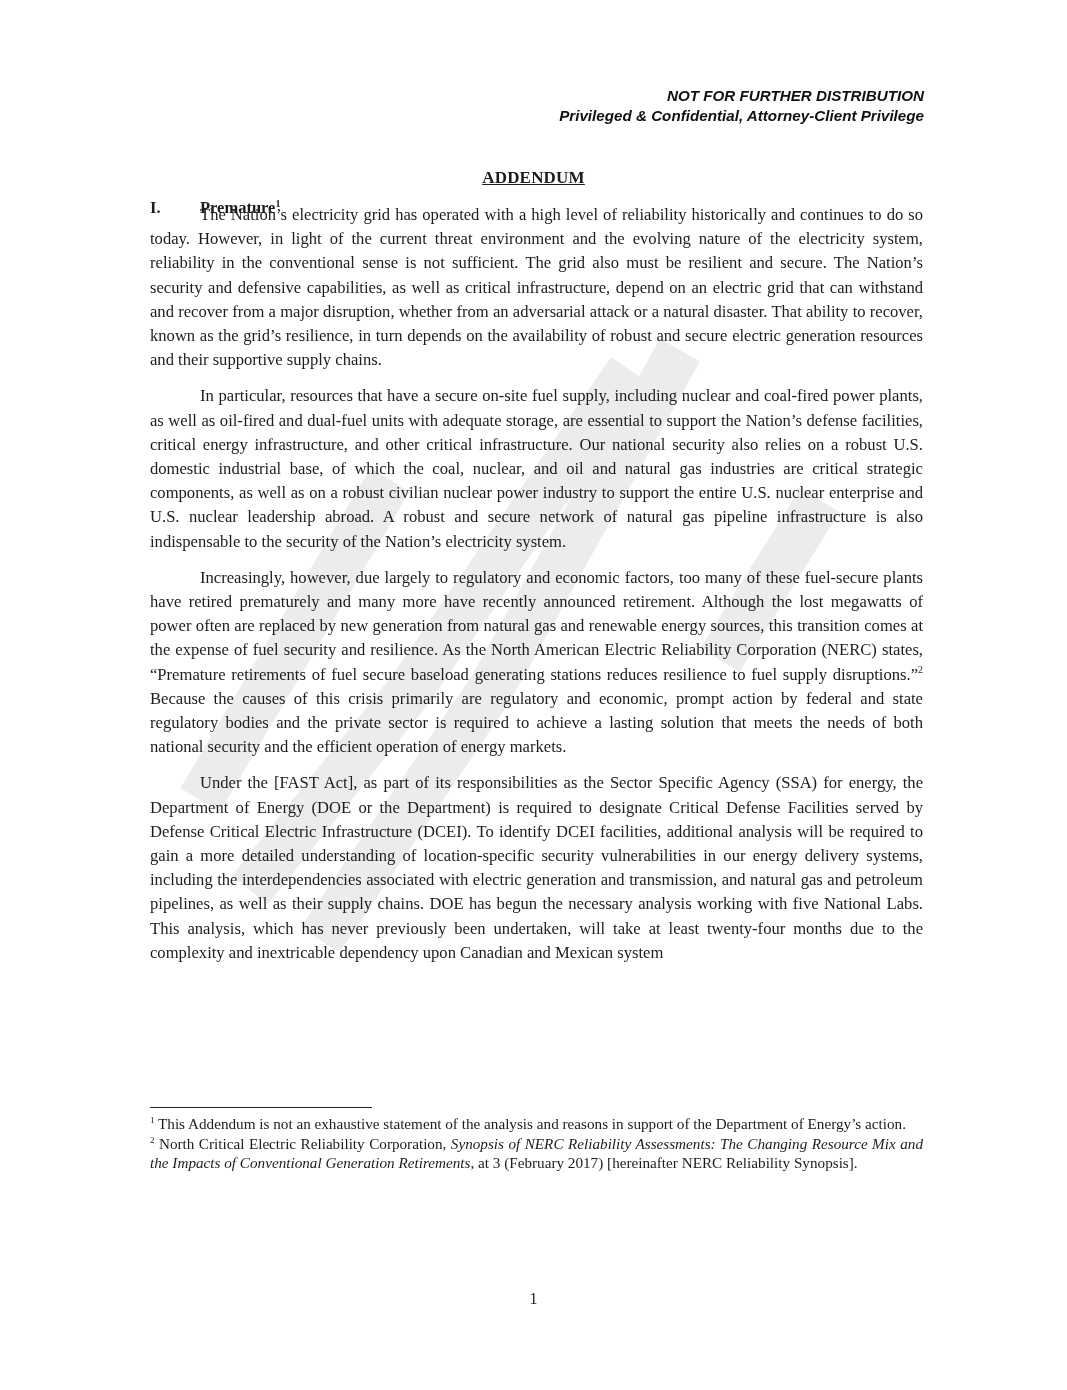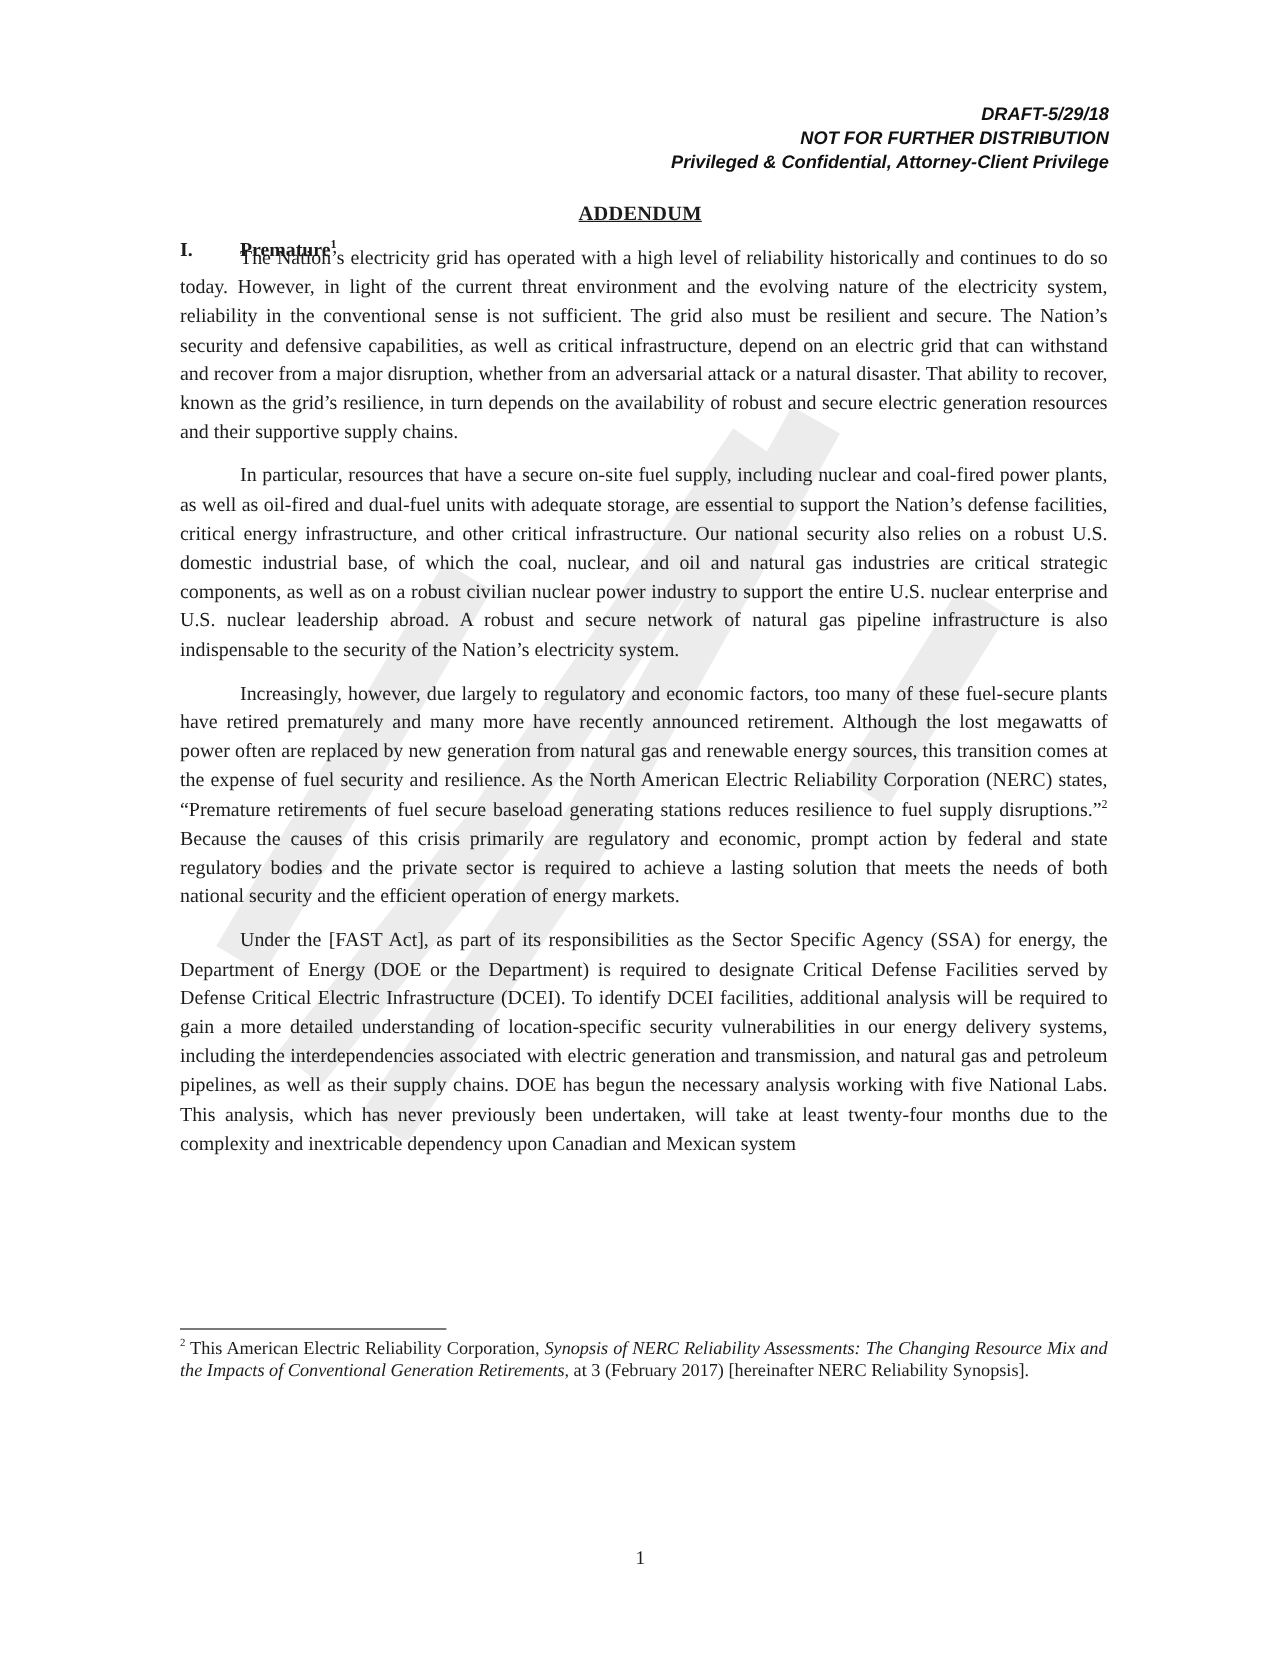--- a/index.html
+++ b/index.html
@@ -53,37 +53,37 @@
 <svg class="watermark" viewBox="0 0 760 620">
   <g fill="none" stroke="#808080" stroke-width="46" stroke-linecap="butt">
     <path d="M520 20 L330 360 L160 610"></path>
     <path d="M470 40 L250 360 L90 560"></path>
     <path d="M660 170 L560 330"></path>
     <path d="M230 150 L40 470"></path>
   </g>
 </svg>
 
 <div class="header-block">
-  <div>DRAFT-5/29/18</div>
   <div>NOT FOR FURTHER DISTRIBUTION</div>
   <div>Privileged &amp; Confidential, Attorney-Client Privilege</div>
 </div>
 
 <div class="title">ADDENDUM</div>
 
 <div class="section-heading">
   <span class="num">I.</span><span>Premature</span><sup>1</sup>
 </div>
 
 <div class="body-text">
   <p>The Nation’s electricity grid has operated with a high level of reliability historically and continues to do so today. However, in light of the current threat environment and the evolving nature of the electricity system, reliability in the conventional sense is not sufficient. The grid also must be resilient and secure. The Nation’s security and defensive capabilities, as well as critical infrastructure, depend on an electric grid that can withstand and recover from a major disruption, whether from an adversarial attack or a natural disaster.  That ability to recover, known as the grid’s resilience, in turn depends on the availability of robust and secure electric generation resources and their supportive supply chains.</p>
   <p>In particular, resources that have a secure on-site fuel supply, including nuclear and coal-fired power plants, as well as oil-fired and dual-fuel units with adequate storage, are essential to support the Nation’s defense facilities, critical energy infrastructure, and other critical infrastructure.  Our national security also relies on a robust U.S. domestic industrial base, of which the coal, nuclear, and oil and natural gas industries are critical strategic components, as well as on a robust civilian nuclear power industry to support the entire U.S. nuclear enterprise and U.S. nuclear leadership abroad. A robust and secure network of natural gas pipeline infrastructure is also indispensable to the security of the Nation’s electricity system.</p>
   <p><span>Increasingly, however, due largely to regulatory and economic factors, too many of these fuel-secure plants have retired prematurely and many more have recently announced retirement. Although the lost megawatts of power often are replaced by new generation from natural gas and renewable energy sources, this transition comes at the expense of fuel security and resilience.  As the North American Electric Reliability Corporation (NERC) states, “Premature retirements of fuel secure baseload generating stations reduces resilience to fuel supply disruptions.”</span><sup>2</sup><span>  Because the causes of this crisis primarily are regulatory and economic, prompt action by federal and state regulatory bodies and the private sector is required to achieve a lasting solution that meets the needs of both national security and the efficient operation of energy markets.</span></p>
   <p>Under the [FAST Act], as part of its responsibilities as the Sector Specific Agency (SSA) for energy, the Department of Energy (DOE or the Department) is required to designate Critical Defense Facilities served by Defense Critical Electric Infrastructure (DCEI). To identify DCEI facilities, additional analysis will be required to gain a more detailed understanding of location-specific security vulnerabilities in our energy delivery systems, including the interdependencies associated with electric generation and transmission, and natural gas and petroleum pipelines, as well as their supply chains. DOE has begun the necessary analysis working with five National Labs.  This analysis, which has never previously been undertaken, will take at least twenty-four months due to the complexity and inextricable dependency upon Canadian and Mexican system</p>
 </div>
 
 <div class="fn-rule"></div>
 
 <div class="footnotes">
-  <p><sup>2</sup><span> This American Electric Reliability Corporation, </span><i>Synopsis of NERC Reliability Assessments: The Changing Resource Mix and the Impacts of Conventional Generation Retirements</i><span>, at 3 (February 2017) [hereinafter NERC Reliability Synopsis].</span></p>
+  <p><sup>1</sup><span> This Addendum is not an exhaustive statement of the analysis and reasons in support of the Department of Energy’s action.</span></p>
+  <p><sup>2</sup><span> North Critical Electric Reliability Corporation, </span><i>Synopsis of NERC Reliability Assessments: The Changing Resource Mix and the Impacts of Conventional Generation Retirements</i><span>, at 3 (February 2017) [hereinafter NERC Reliability Synopsis].</span></p>
 </div>
 
 <div class="page-number">1</div>
 
 </body></html>

